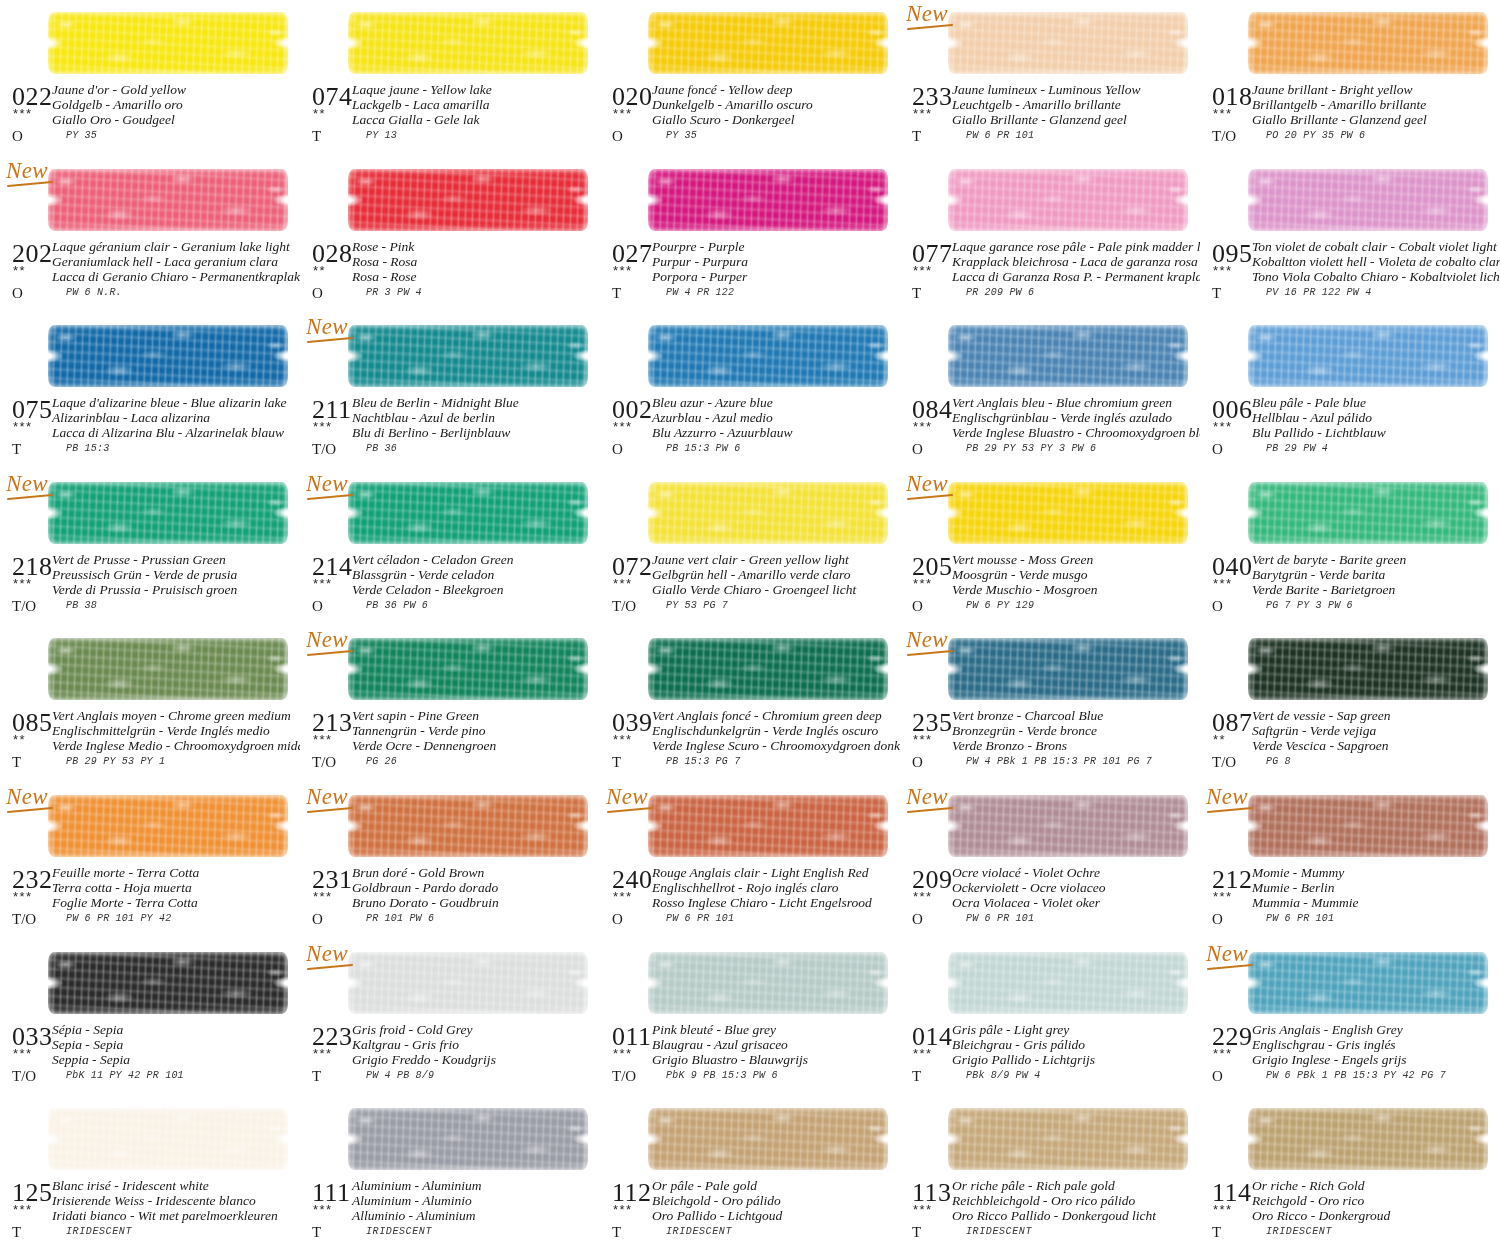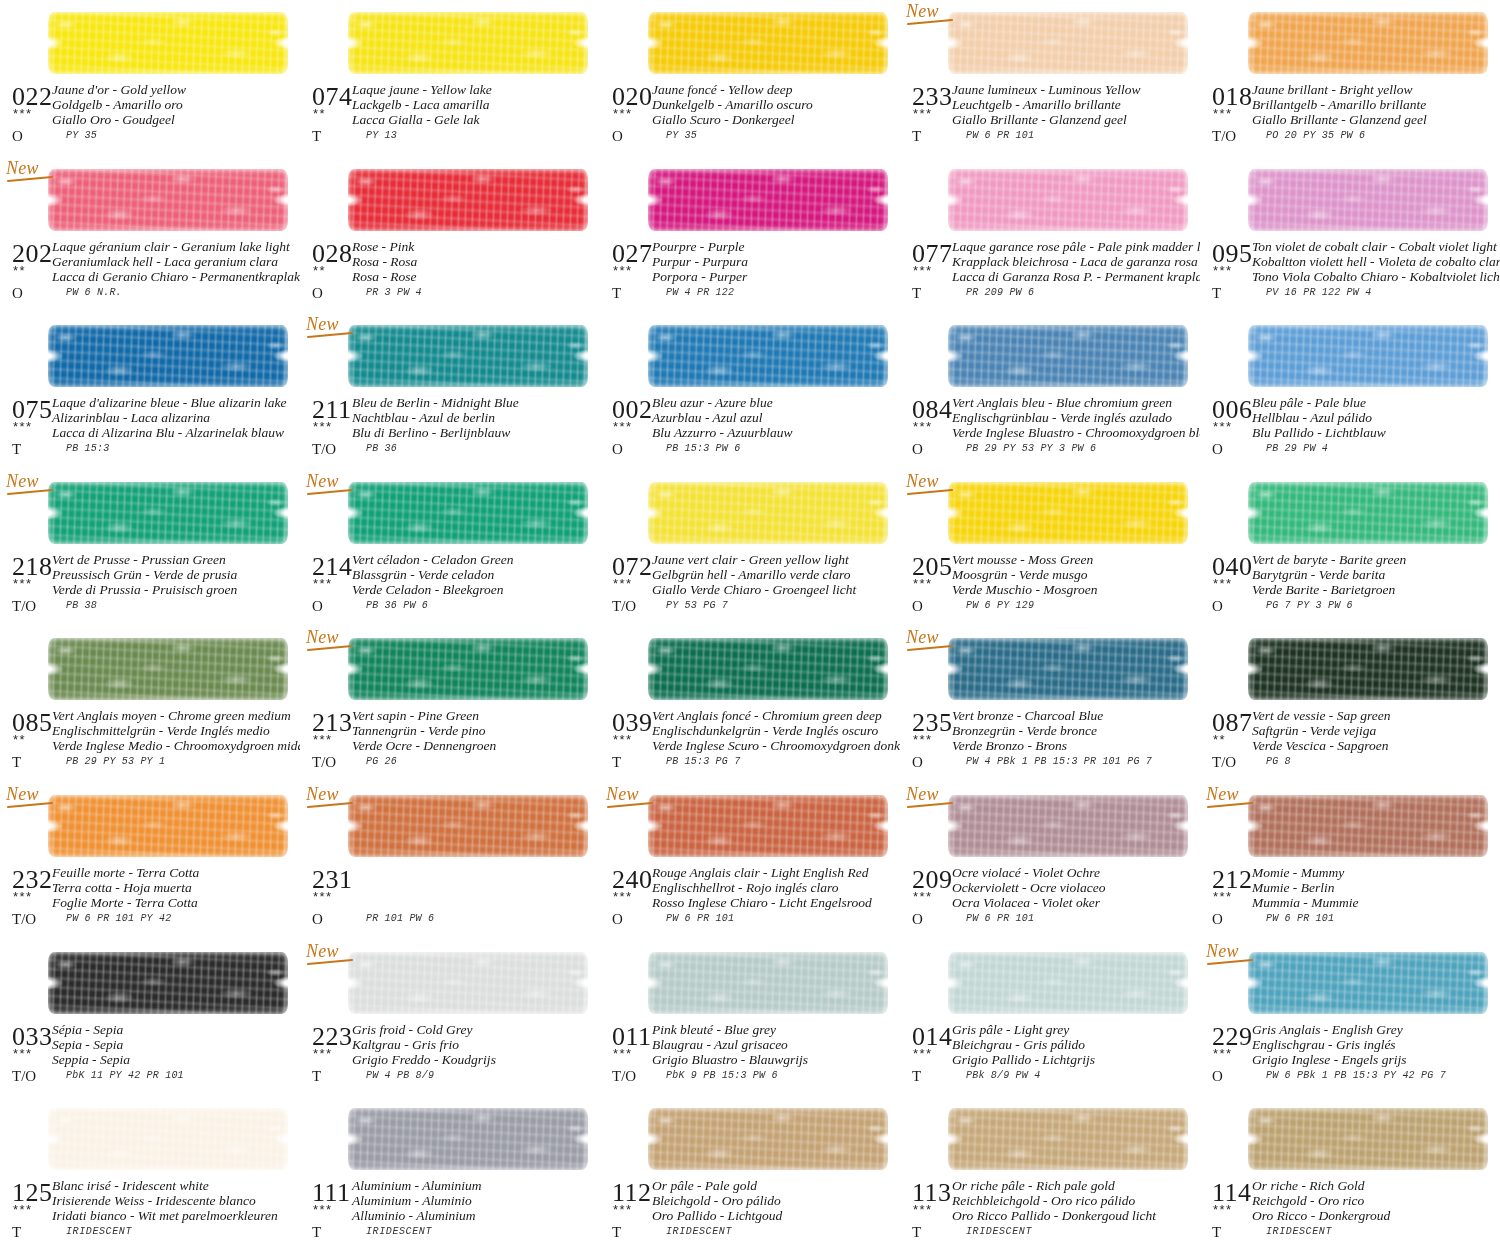--- a/index.html
+++ b/index.html
@@ -77,21 +77,21 @@
       radial-gradient(ellipse 40px 7px at 66% 100%, #fff 20%, rgba(255,255,255,0) 75%);
     pointer-events:none;
   }
   
   .new-badge{
     position:absolute;
     left:6px; top:2px;
     width:52px;
     font-family:"Liberation Serif",serif;
     font-style:italic;
-    font-size:18px;
+    font-size:23px;
     line-height:1;
     color:#c8761a;
     z-index:5;
     letter-spacing:.3px;
   }
   .new-badge .nb-underline{
     display:block;
     width:46px;height:2px;
     margin-top:1px;margin-left:1px;
     background:#c8761a;
@@ -432,21 +432,21 @@
           <div class="edge"></div>
           <div class="edge2"></div>
         </div>
       </div>
       <div class="info">
         <div class="code">002</div>
         <div class="stars">***</div>
         <div class="opacity">O</div>
         <div class="names">
           <div>Bleu azur - Azure blue</div>
-          <div>Azurblau - Azul azul</div>
+          <div>Azurblau - Azul medio</div>
           <div>Blu Azzurro - Azuurblauw</div>
         </div>
         <div class="pigments">PB 15:3 PW 6</div>
       </div>
     </div>
     <div class="cell">
       <div class="swatch-wrap">
         <div class="swatch">
           <div class="base" style="background:#4b84b4"></div>
           <div class="tex1"></div>
@@ -745,20 +745,25 @@
           <div class="tex1"></div>
           <div class="tex2"></div>
           <div class="edge"></div>
           <div class="edge2"></div>
         </div>
       </div>
       <div class="info">
         <div class="code">231</div>
         <div class="stars">***</div>
         <div class="opacity">O</div>
+        <div class="names">
+          <div>Brun doré - Gold Brown</div>
+          <div>Goldbraun - Pardo dorado</div>
+          <div>Bruno Dorato - Goudbruin</div>
+        </div>
         <div class="pigments">PR 101  PW 6</div>
       </div>
     </div>
     <div class="cell">
       <div class="new-badge"><span>New</span><span class="nb-underline"></span></div>
       <div class="swatch-wrap">
         <div class="swatch">
           <div class="base" style="background:#ca6442"></div>
           <div class="tex1"></div>
           <div class="tex2"></div>

